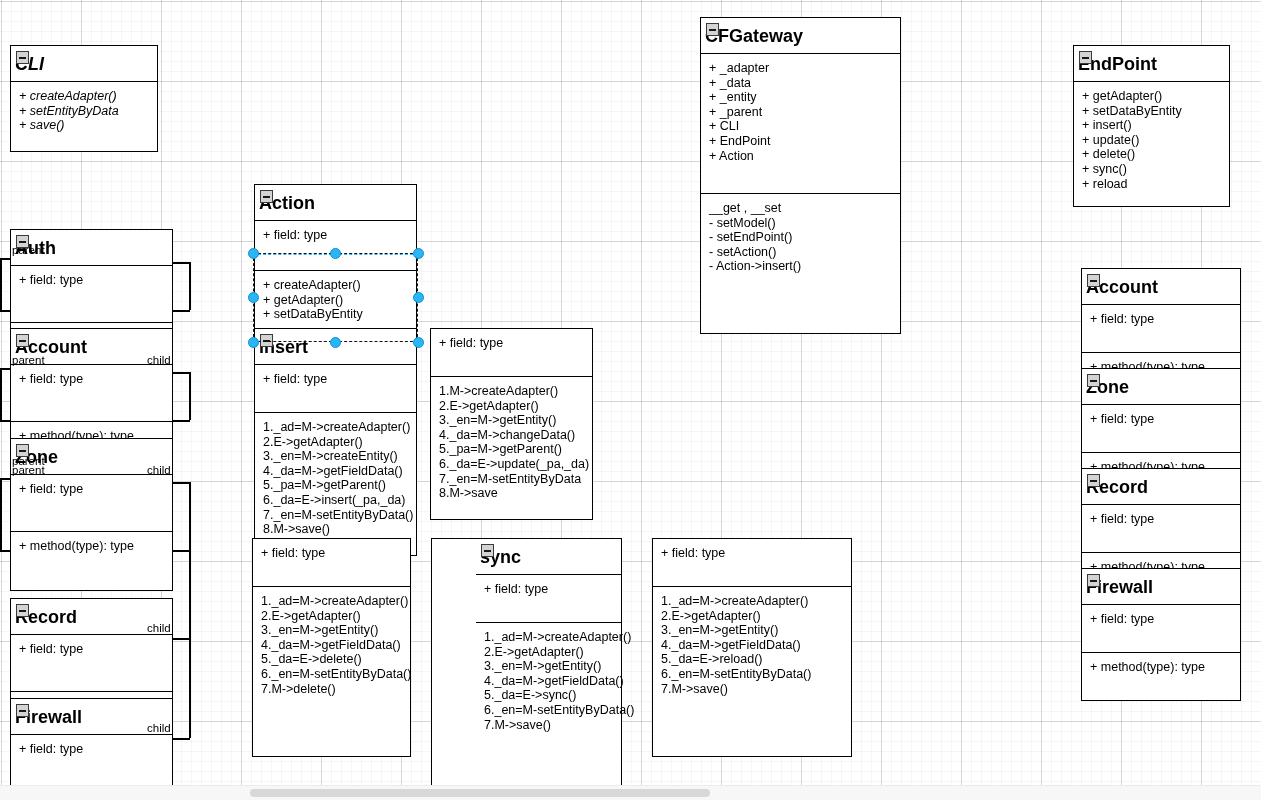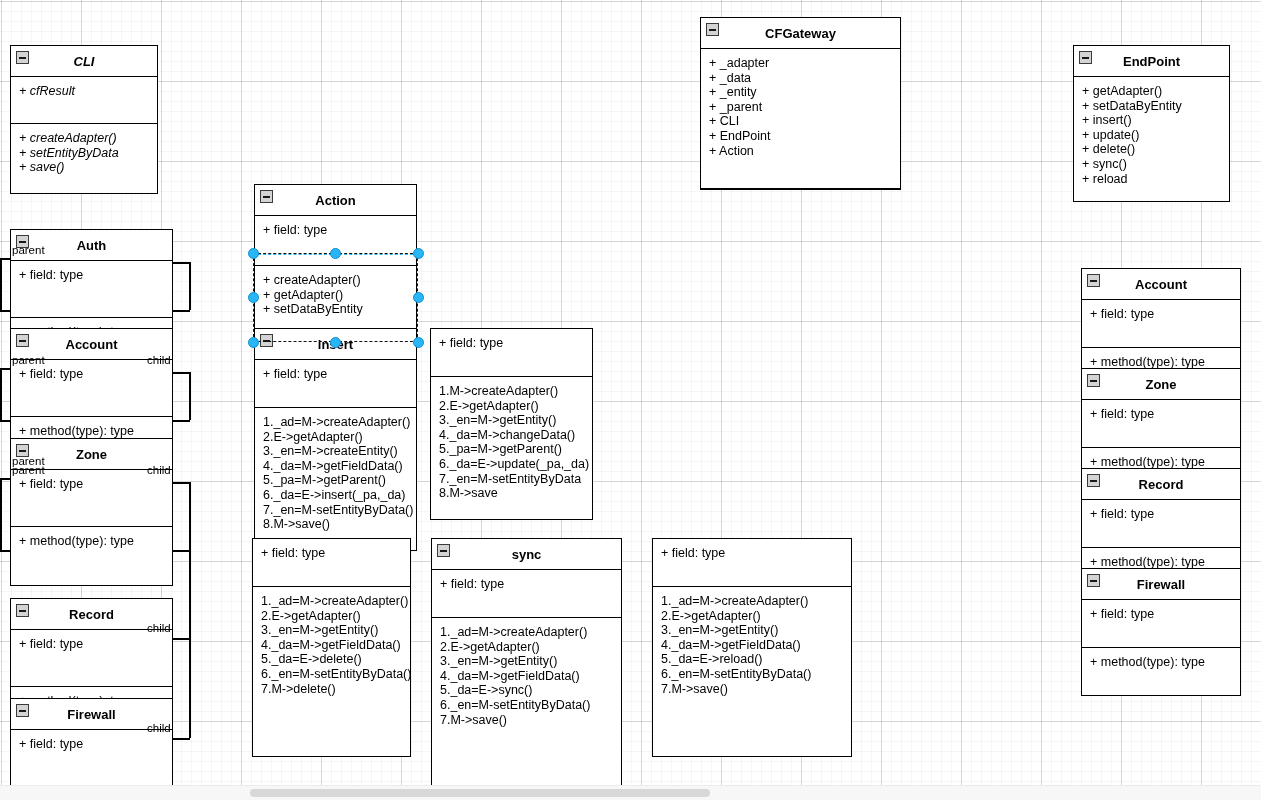--- a/index.html
+++ b/index.html
@@ -36,23 +36,23 @@
   
   .uml {
     position: absolute;
     background: #ffffff;
     border: 1.5px solid #000000;
     box-sizing: border-box;
     z-index: 10;
   }
   .uml-title {
     position: relative;
-    text-align: center;
+    text-align: left;
     font-weight: bold;
-    font-size: 13px;
+    font-size: 18px;
     color: #000000;
     line-height: 1;
     padding: 9px 4px 8px 4px;
     border-bottom: 1.5px solid #000000;
     background: #ffffff;
     white-space: nowrap;
   }
   .collapse-icon {
     position: absolute;
     left: 5px;
@@ -178,26 +178,26 @@
       <div class="edge-label" style="left: 147px; top: 354px;">child</div>
       <div class="edge-label" style="left: 12px; top: 455px;">parent</div>
       <div class="edge-label" style="left: 12px; top: 464px;">parent</div>
       <div class="edge-label" style="left: 147px; top: 464px;">child</div>
       <div class="edge-label" style="left: 147px; top: 622px;">child</div>
       <div class="edge-label" style="left: 147px; top: 722px;">child</div>
     </div>
   <div id="class-layer">
       <div class="uml" style="left: 10px; top: 45px; width: 148px; font-style: italic;">
         <div class="uml-title"><span class="collapse-icon"></span><span>CLI</span></div>
-        <div class="uml-sec bordered" style="height: 32px;"><span class="ln">+ cfResult</span></div>
         <div class="uml-sec" style="height: 55px;"><span class="ln">+ createAdapter()</span><span class="ln">+ setEntityByData</span><span class="ln">+ save()</span></div>
       </div>
       <div class="uml" style="left: 700px; top: 17px; width: 201px;">
         <div class="uml-title"><span class="collapse-icon"></span><span>CFGateway</span></div>
         <div class="uml-sec bordered" style="height: 125px;"><span class="ln">+ _adapter</span><span class="ln">+ _data</span><span class="ln">+ _entity</span><span class="ln">+ _parent</span><span class="ln">+ CLI</span><span class="ln">+ EndPoint</span><span class="ln">+ Action</span></div>
+        <div class="uml-sec" style="height: 125px;"><span class="ln">__get , __set</span><span class="ln">- setModel()</span><span class="ln">- setEndPoint()</span><span class="ln">- setAction()</span><span class="ln">- Action-&gt;insert()</span></div>
       </div>
       <div class="uml" style="left: 1073px; top: 45px; width: 157px;">
         <div class="uml-title"><span class="collapse-icon"></span><span>EndPoint</span></div>
         <div class="uml-sec" style="height: 110px;"><span class="ln">+ getAdapter()</span><span class="ln">+ setDataByEntity</span><span class="ln">+ insert()</span><span class="ln">+ update()</span><span class="ln">+ delete()</span><span class="ln">+ sync()</span><span class="ln">+ reload</span></div>
       </div>
       <div class="uml" style="left: 254px; top: 184px; width: 163px;">
         <div class="uml-title"><span class="collapse-icon"></span><span>Action</span></div>
         <div class="uml-sec bordered" style="height: 35px;"><span class="ln">+ field: type</span></div>
         <div class="uml-sec" style="height: 75px;"><span class="ln">+ createAdapter()</span><span class="ln">+ getAdapter()</span><span class="ln">+ setDataByEntity</span></div>
       </div>
@@ -232,21 +232,21 @@
         <div class="uml-sec" style="height: 128px;"><span class="ln">1._ad=M-&gt;createAdapter()</span><span class="ln">2.E-&gt;getAdapter()</span><span class="ln">3._en=M-&gt;createEntity()</span><span class="ln">4._da=M-&gt;getFieldData()</span><span class="ln">5._pa=M-&gt;getParent()</span><span class="ln">6._da=E-&gt;insert(_pa,_da)</span><span class="ln">7._en=M-setEntityByData()</span><span class="ln">8.M-&gt;save()</span></div>
       </div>
       <div class="uml" style="left: 430px; top: 328px; width: 163px;">
         <div class="uml-sec bordered" style="height: 33px;"><span class="ln">+ field: type</span></div>
         <div class="uml-sec" style="height: 128px;"><span class="ln">1.M-&gt;createAdapter()</span><span class="ln">2.E-&gt;getAdapter()</span><span class="ln">3._en=M-&gt;getEntity()</span><span class="ln">4._da=M-&gt;changeData()</span><span class="ln">5._pa=M-&gt;getParent()</span><span class="ln">6._da=E-&gt;update(_pa,_da)</span><span class="ln">7._en=M-setEntityByData</span><span class="ln">8.M-&gt;save</span></div>
       </div>
       <div class="uml" style="left: 252px; top: 538px; width: 159px;">
         <div class="uml-sec bordered" style="height: 33px;"><span class="ln">+ field: type</span></div>
         <div class="uml-sec" style="height: 155px;"><span class="ln">1._ad=M-&gt;createAdapter()</span><span class="ln">2.E-&gt;getAdapter()</span><span class="ln">3._en=M-&gt;getEntity()</span><span class="ln">4._da=M-&gt;getFieldData()</span><span class="ln">5._da=E-&gt;delete()</span><span class="ln">6._en=M-setEntityByData()</span><span class="ln">7.M-&gt;delete()</span></div>
       </div>
-      <div class="uml" style="left: 431px; top: 538px; width: 191px;">
+      <div class="uml" style="left: 431px; top: 538px; width: 191px; padding-left: 44px;">
         <div class="uml-title"><span class="collapse-icon"></span><span>sync</span></div>
         <div class="uml-sec bordered" style="height: 33px;"><span class="ln">+ field: type</span></div>
         <div class="uml-sec" style="height: 155px;"><span class="ln">1._ad=M-&gt;createAdapter()</span><span class="ln">2.E-&gt;getAdapter()</span><span class="ln">3._en=M-&gt;getEntity()</span><span class="ln">4._da=M-&gt;getFieldData()</span><span class="ln">5._da=E-&gt;sync()</span><span class="ln">6._en=M-setEntityByData()</span><span class="ln">7.M-&gt;save()</span></div>
       </div>
       <div class="uml" style="left: 652px; top: 538px; width: 200px;">
         <div class="uml-sec bordered" style="height: 33px;"><span class="ln">+ field: type</span></div>
         <div class="uml-sec" style="height: 155px;"><span class="ln">1._ad=M-&gt;createAdapter()</span><span class="ln">2.E-&gt;getAdapter()</span><span class="ln">3._en=M-&gt;getEntity()</span><span class="ln">4._da=M-&gt;getFieldData()</span><span class="ln">5._da=E-&gt;reload()</span><span class="ln">6._en=M-setEntityByData()</span><span class="ln">7.M-&gt;save()</span></div>
       </div>
       <div class="uml" style="left: 1081px; top: 268px; width: 160px;">
         <div class="uml-title"><span class="collapse-icon"></span><span>Account</span></div>

